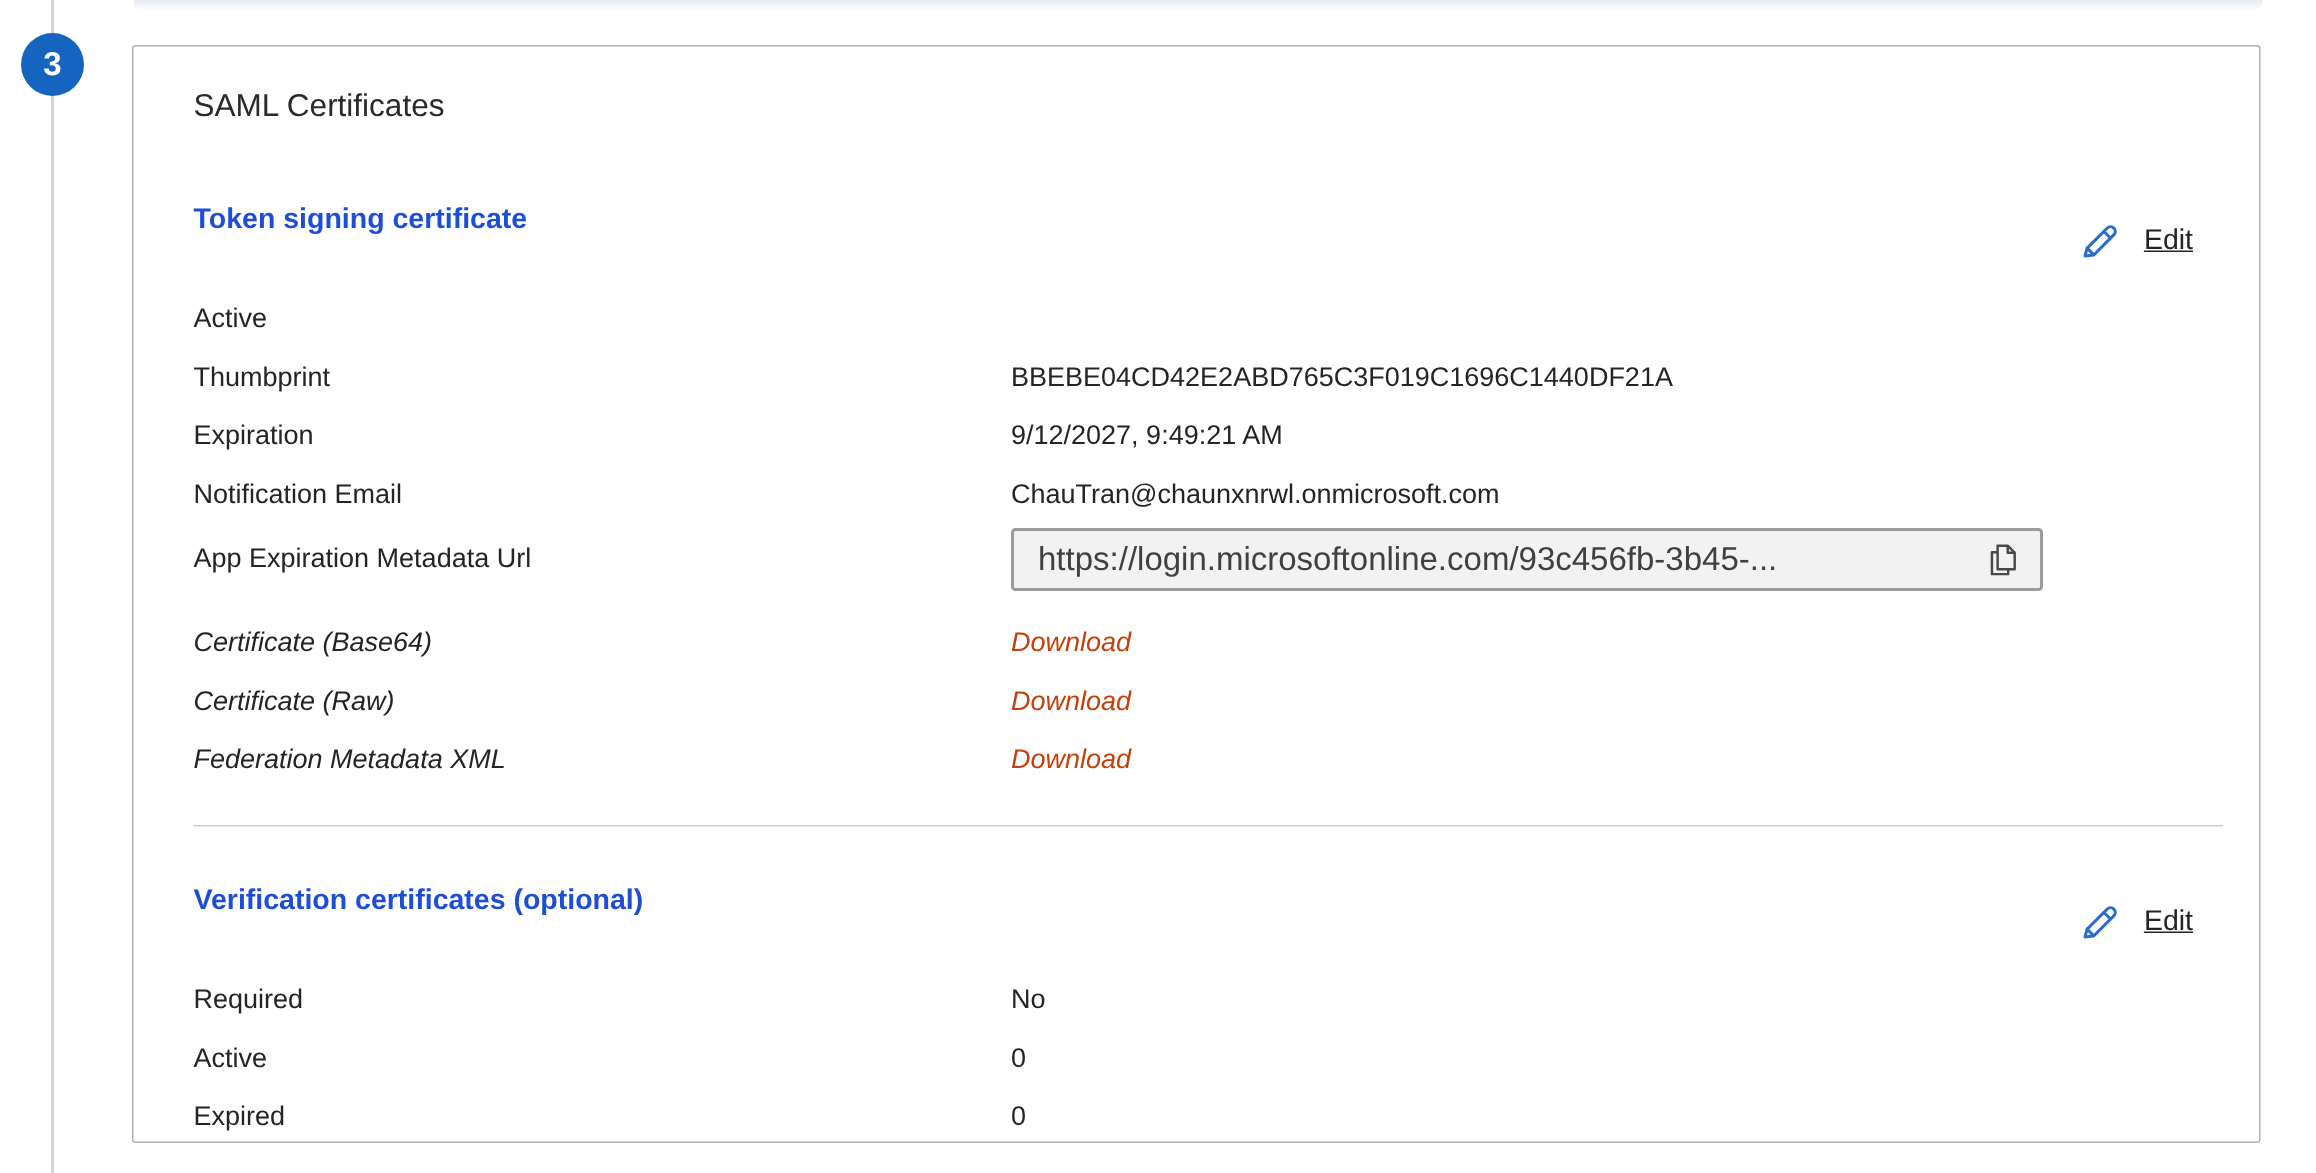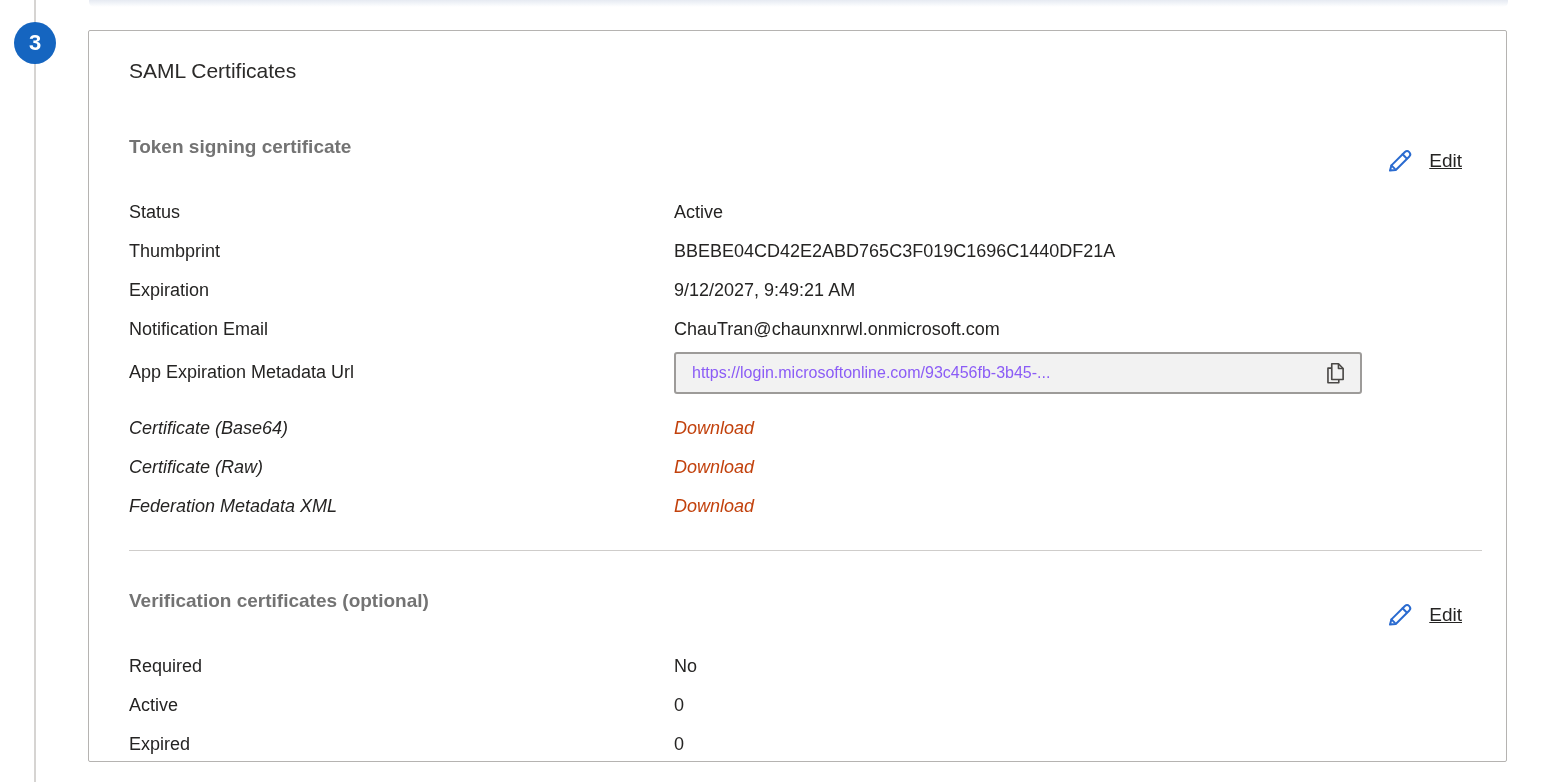--- a/index.html
+++ b/index.html
@@ -49,21 +49,21 @@
     font-size: 21px; font-weight: 400; color: #2b2a29;
     line-height: 24px;
   }
 
   .section-head {
     display: flex; justify-content: space-between; align-items: flex-start;
     margin-top: 52px;
   }
   .section-head.second { margin-top: 38px; }
   .sec-header {
-    margin: 0; font-size: 19px; font-weight: 700; color: #737373;
+    margin: 0; font-size: 19px; font-weight: 700; color: #1d4ed8;
     line-height: 24px;
   }
   .edit-btn {
     display: flex; align-items: center; gap: 14px;
     background: none; border: none; padding: 0; cursor: pointer;
     font-family: inherit; font-size: 19px; color: #252423;
     margin: 10px 20px 0 0; line-height: 22px; text-decoration: underline;
   }
   .edit-btn svg { display: block; }
 
@@ -76,21 +76,21 @@
   .url-box {
     width: 688px; height: 42px;
     background: #f2f2f2;
     border: 2px solid #9d9b99;
     border-radius: 3px;
     display: flex; align-items: center; justify-content: space-between;
     padding: 0 10px 0 16px;
     cursor: default;
   }
   .url-text {
-    font-size: 16px; color: #8b5cf6;
+    font-size: 22px; color: #404040;
     white-space: nowrap; overflow: hidden;
   }
   .copy-btn {
     background: none; border: none; padding: 2px; cursor: pointer;
     display: flex; align-items: center;
   }
 
   .dl-rows { margin-top: 13px; font-style: italic; }
   a.dl {
     color: #c2410c; text-decoration: none; font-size: 18px; cursor: pointer;
@@ -127,21 +127,20 @@
               <path d="M19.6 9.3l3.9 3.9"></path>
               <path d="M8.4 20.4l3.5 3.5"></path>
             </svg>
           </span>
           <span>Edit</span>
         </button>
       </div>
 
       <div class="rows">
         <div class="row">
-          <span class="lbl">Status</span>
           <span class="val">Active</span>
         </div>
         <div class="row">
           <span class="lbl">Thumbprint</span>
           <span class="val">BBEBE04CD42E2ABD765C3F019C1696C1440DF21A</span>
         </div>
         <div class="row">
           <span class="lbl">Expiration</span>
           <span class="val">9/12/2027, 9:49:21 AM</span>
         </div>

